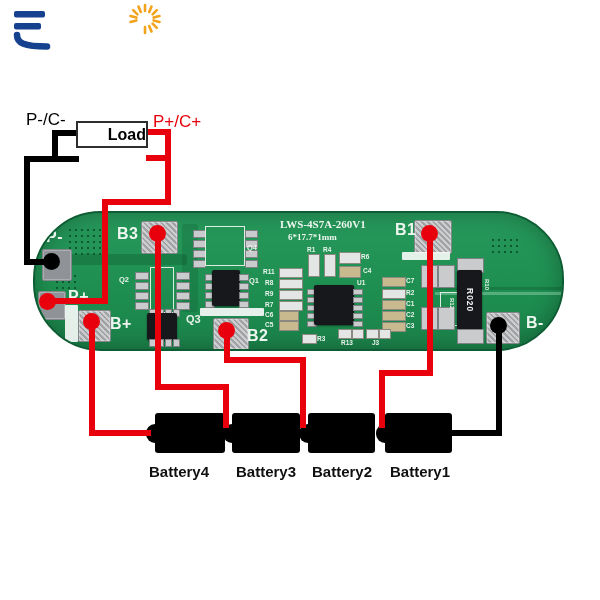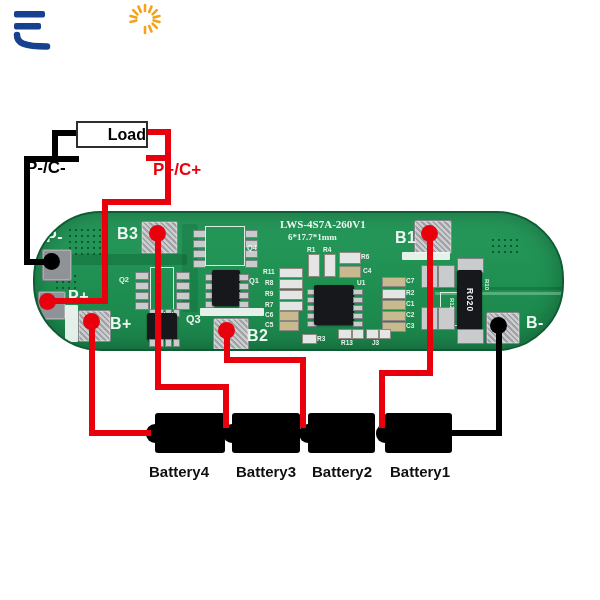--- a/index.html
+++ b/index.html
@@ -6,21 +6,21 @@
   #stage{position:relative;width:600px;height:600px;background:#ffffff;overflow:hidden;
          font-family:"Liberation Sans", sans-serif;}
   .abs{position:absolute;}
   
   .wr{position:absolute;background:#e8000d;z-index:6;}
   .wb{position:absolute;background:#000000;z-index:6;}
   .dot{position:absolute;width:17px;height:17px;border-radius:50%;z-index:7;}
   .dot.red{background:#e8000d;}
   .dot.blk{background:#000000;}
   
-  .toplab{position:absolute;font-size:17px;font-weight:700;z-index:8;white-space:nowrap;margin-top:48px;}
+  .toplab{position:absolute;font-size:17px;font-weight:400;z-index:8;white-space:nowrap;}
   .box{position:absolute;background:#fff;border:2px solid #2e2e2e;z-index:8;
        display:flex;align-items:center;justify-content:flex-end;font-size:16px;font-weight:700;color:#000;}
   
   #board{position:absolute;left:33px;top:211px;width:527px;height:136px;border-radius:68px;
          background:linear-gradient(180deg,#27995b 0%,#1e8f50 55%,#1b824a 100%);
          border:2px solid #0d5c33;box-shadow:inset 0 0 22px rgba(0,0,0,.28);z-index:2;overflow:hidden;}
   .pad{position:absolute;background:#b5b7b9;border:1px solid #84878a;border-radius:2px;
        background-image:repeating-linear-gradient(45deg,rgba(255,255,255,.30) 0 2px,rgba(110,112,116,.30) 2px 4px);
        box-shadow:0 0 0 1px rgba(255,255,255,.25) inset;}
   .pad.dark{background:#8f9296;}
@@ -131,21 +131,21 @@
     <div class="pad" style="left:106px;top:8px;width:35px;height:31px;"></div>
     <div class="pad" style="left:178px;top:105px;width:34px;height:30px;"></div>
     <div class="pad" style="left:379px;top:7px;width:36px;height:32px;"></div>
     <div class="pad" style="left:451px;top:99px;width:32px;height:30px;"></div>
 
     <div class="silk" style="left:11px;top:15px;">P-</div>
     <div class="silk" style="left:33px;top:75px;">P+</div>
     <div class="silk" style="left:75px;top:102px;">B+</div>
     <div class="silk" style="left:82px;top:12px;">B3</div>
     <div class="silk" style="left:212px;top:114px;">B2</div>
-    <div class="silk" style="left:360px;top:8px;margin-top:8px;">B1</div>
+    <div class="silk" style="left:360px;top:8px;">B1</div>
     <div class="silk" style="left:491px;top:101px;">B-</div>
 
     <div class="pcbtitle" style="left:245px;top:5px;font-size:11px;">LWS-4S7A-260V1</div>
     <div class="pcbtitle" style="left:253px;top:19px;font-size:9px;">6*17.7*1mm</div>
 
     <div class="pin" style="left:100px;top:59px;width:12px;height:6px;"></div>
     <div class="pin" style="left:100px;top:69px;width:12px;height:6px;"></div>
     <div class="pin" style="left:100px;top:79px;width:12px;height:6px;"></div>
     <div class="pin" style="left:100px;top:89px;width:12px;height:6px;"></div>
     <div class="fpout" style="left:115px;top:54px;width:22px;height:44px;"></div>

